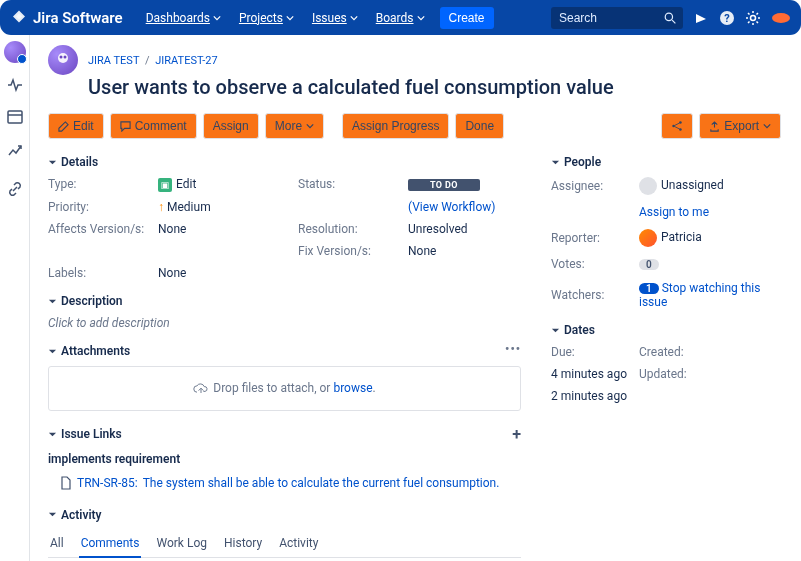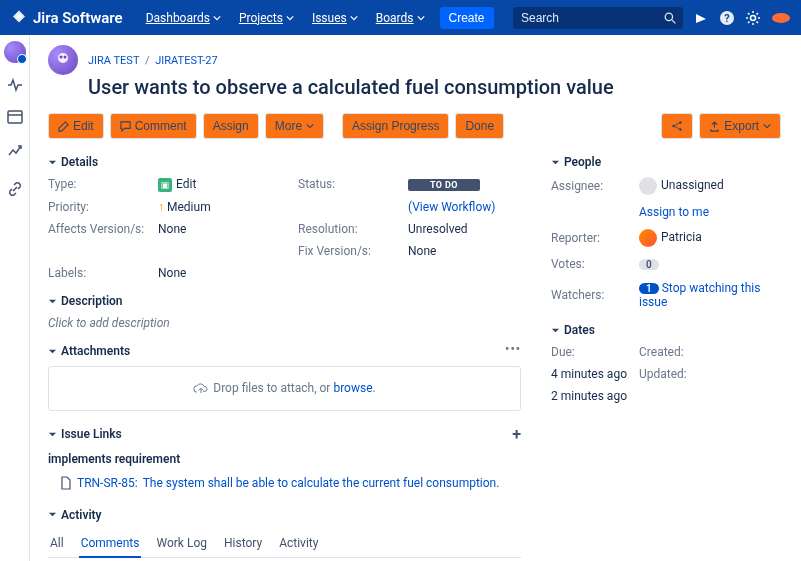--- a/index.html
+++ b/index.html
@@ -1,24 +1,24 @@
 <!DOCTYPE html>
 <html><head>
 <meta charset="utf-8">
 <style>
 * { margin: 0; padding: 0; box-sizing: border-box; }
 body { font-family: -apple-system, BlinkMacSystemFont, "Segoe UI", Roboto, sans-serif; font-size: 13px; color: #172b4d; background: #fff; }
-.topbar { background: #0747a6; height: 35px; display: flex; align-items: center; padding: 0 10px; color: #fff; }
+.topbar { background: #0747a6; height: 35px; display: flex; align-items: center; padding: 0 10px; color: #fff; border-radius: 11px; }
 .logo { display: flex; align-items: center; font-weight: 600; font-size: 15px; margin-right: 14px; }
 .logo svg { margin-right: 5px; }
 .nav-item { display: flex; align-items: center; padding: 0 9px; cursor: pointer; font-size: 12px; height: 22px; text-decoration: underline; }
 .chevron-down { margin-left: 3px; }
 .create-btn { background: #0065ff; border: none; color: #fff; padding: 4px 9px; border-radius: 3px; font-size: 12px; cursor: pointer; margin-left: 6px; }
 .topbar-right { margin-left: auto; display: flex; align-items: center; gap: 10px; }
-.search-box { background: rgba(9,30,66,0.48); border: none; color: #fff; padding: 4px 28px 4px 8px; border-radius: 3px; width: 170px; font-size: 12px; }
+.search-box { background: rgba(9,30,66,0.48); border: none; color: #fff; padding: 4px 28px 4px 8px; border-radius: 3px; width: 132px; font-size: 12px; }
 .search-box::placeholder { color: #deebff; }
 .search-wrap { position: relative; }
 .search-icon { position: absolute; right: 6px; top: 5px; }
 .top-icon { cursor: pointer; }
 .layout { display: flex; height: calc(100vh - 35px); }
 .leftbar { width: 30px; background: #fff; border-right: 1px solid #e1e4e8; display: flex; flex-direction: column; align-items: center; padding-top: 6px; gap: 12px; }
 .leftbar-icon { width: 20px; height: 20px; display: flex; align-items: center; justify-content: center; cursor: pointer; color: #42526e; }
 .avatar-sm { width: 22px; height: 22px; border-radius: 50%; background: radial-gradient(circle at 30% 30%, #a78bfa, #6b46c1); position: relative; }
 .avatar-sm::after { content: ''; position: absolute; bottom: -1px; right: -1px; width: 8px; height: 8px; background: #0052cc; border-radius: 50%; border: 1px solid #fff; }
 .main { flex: 1; padding: 10px 20px 20px 18px; overflow-y: auto; }

